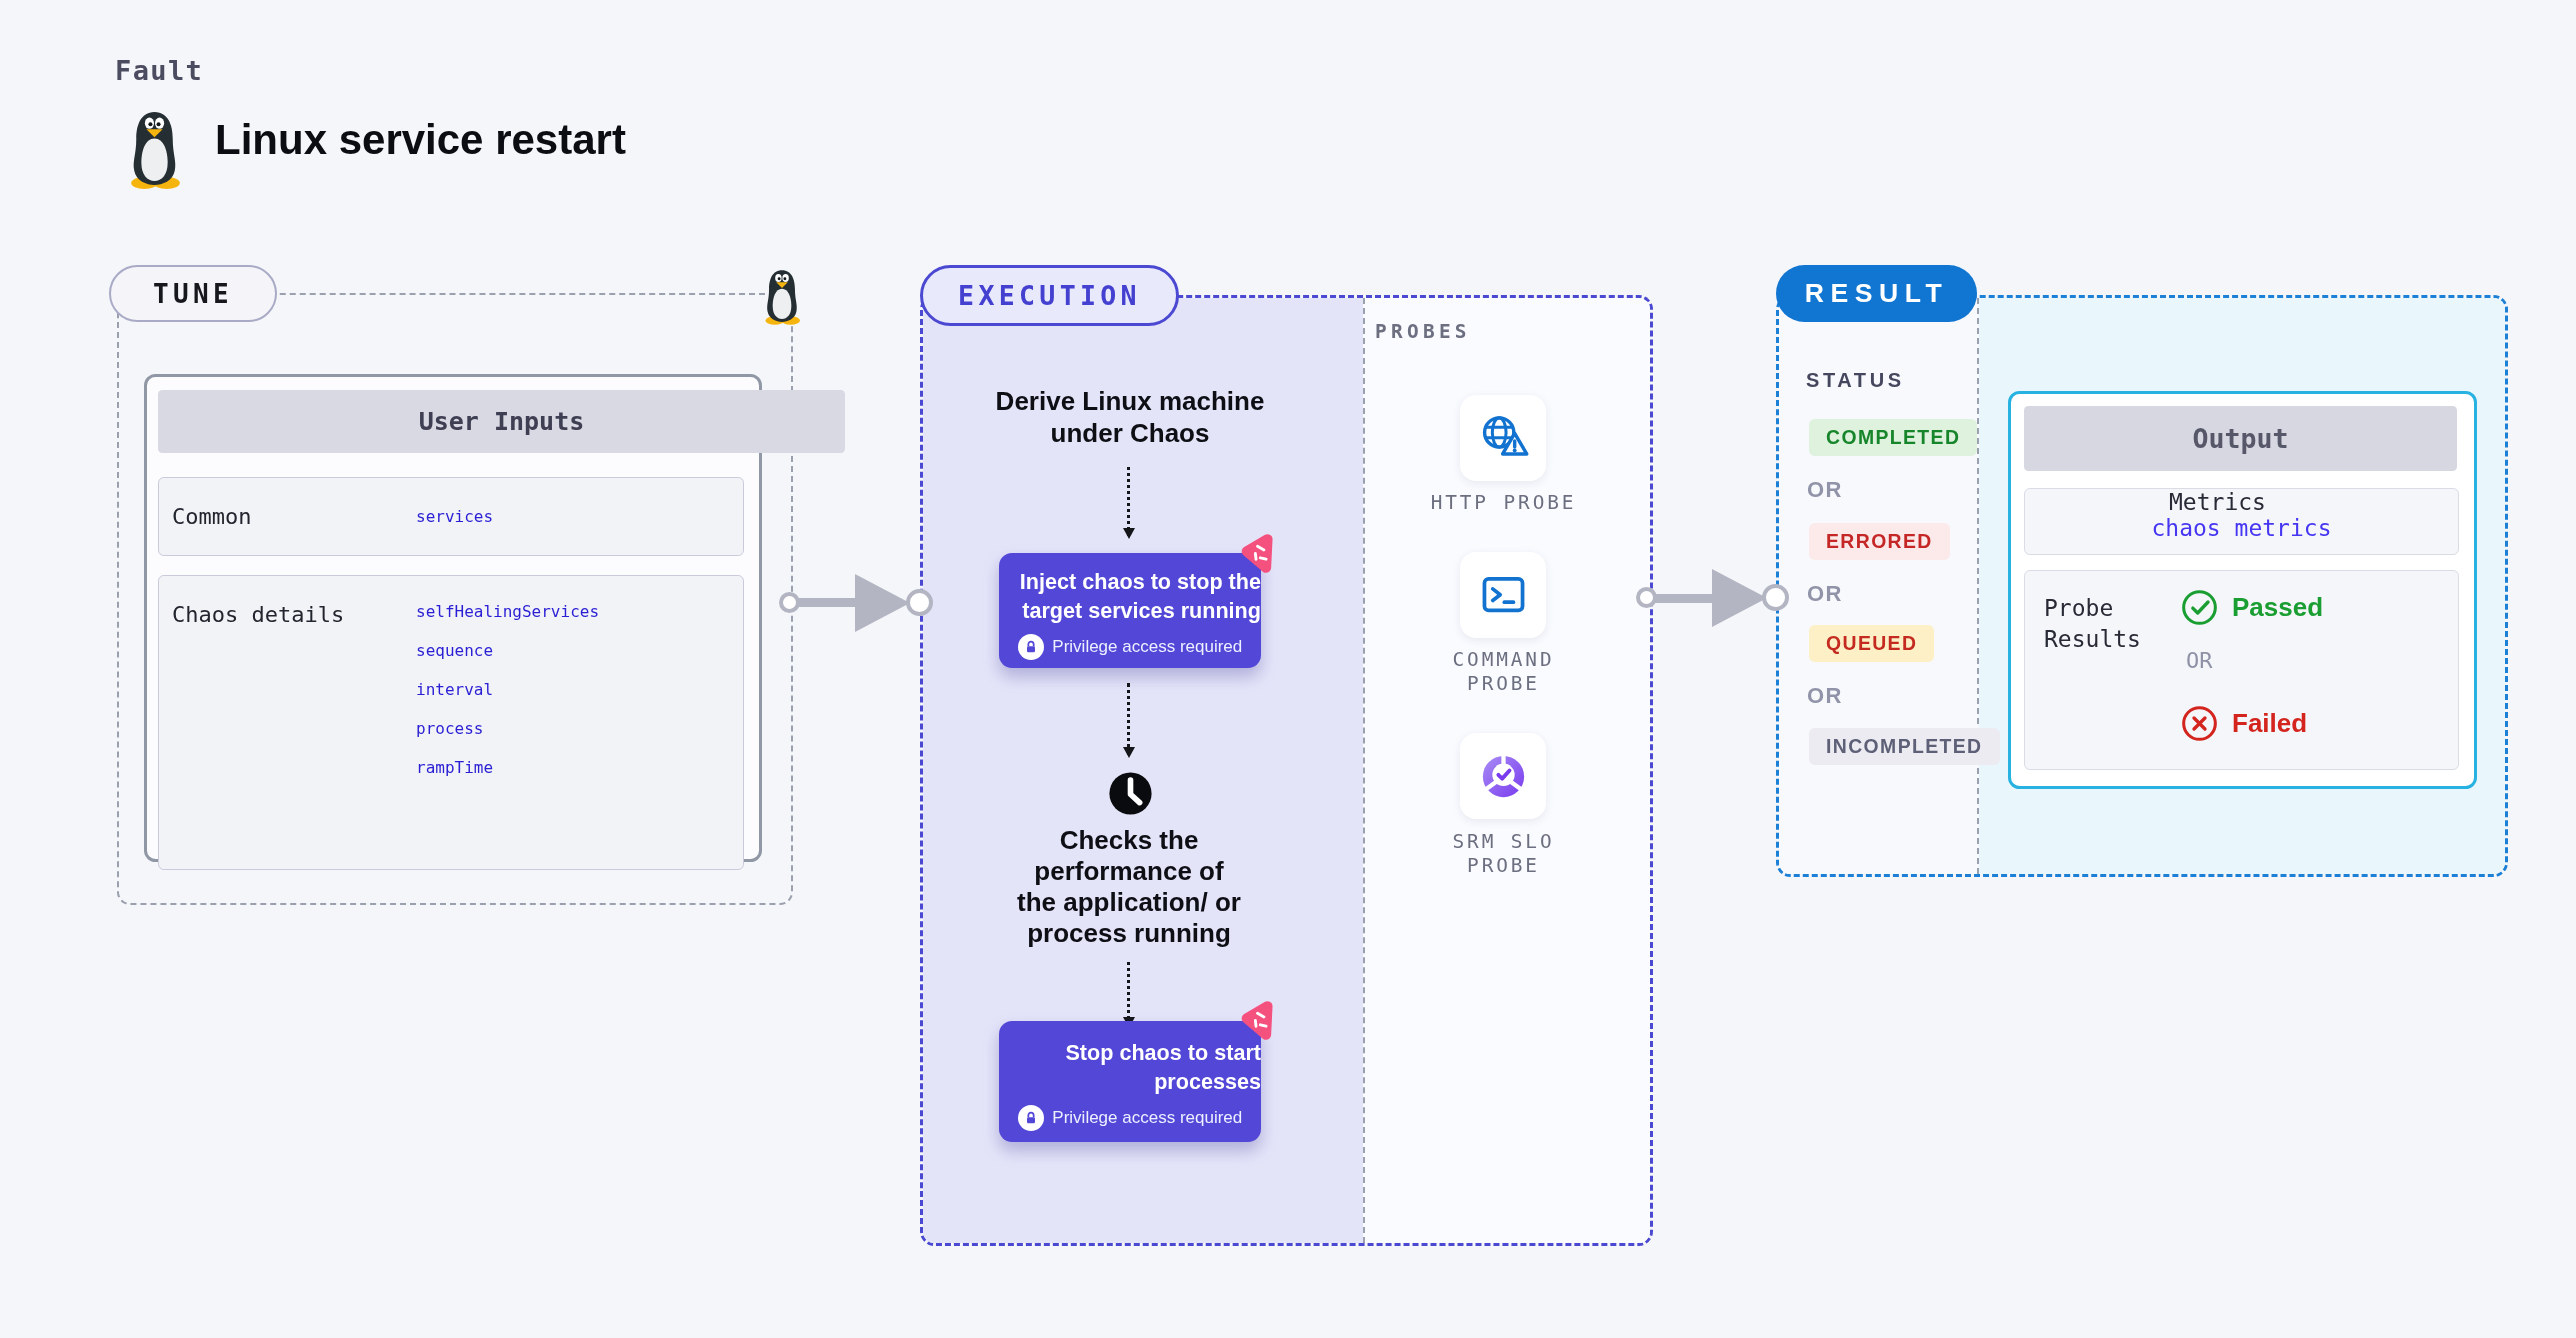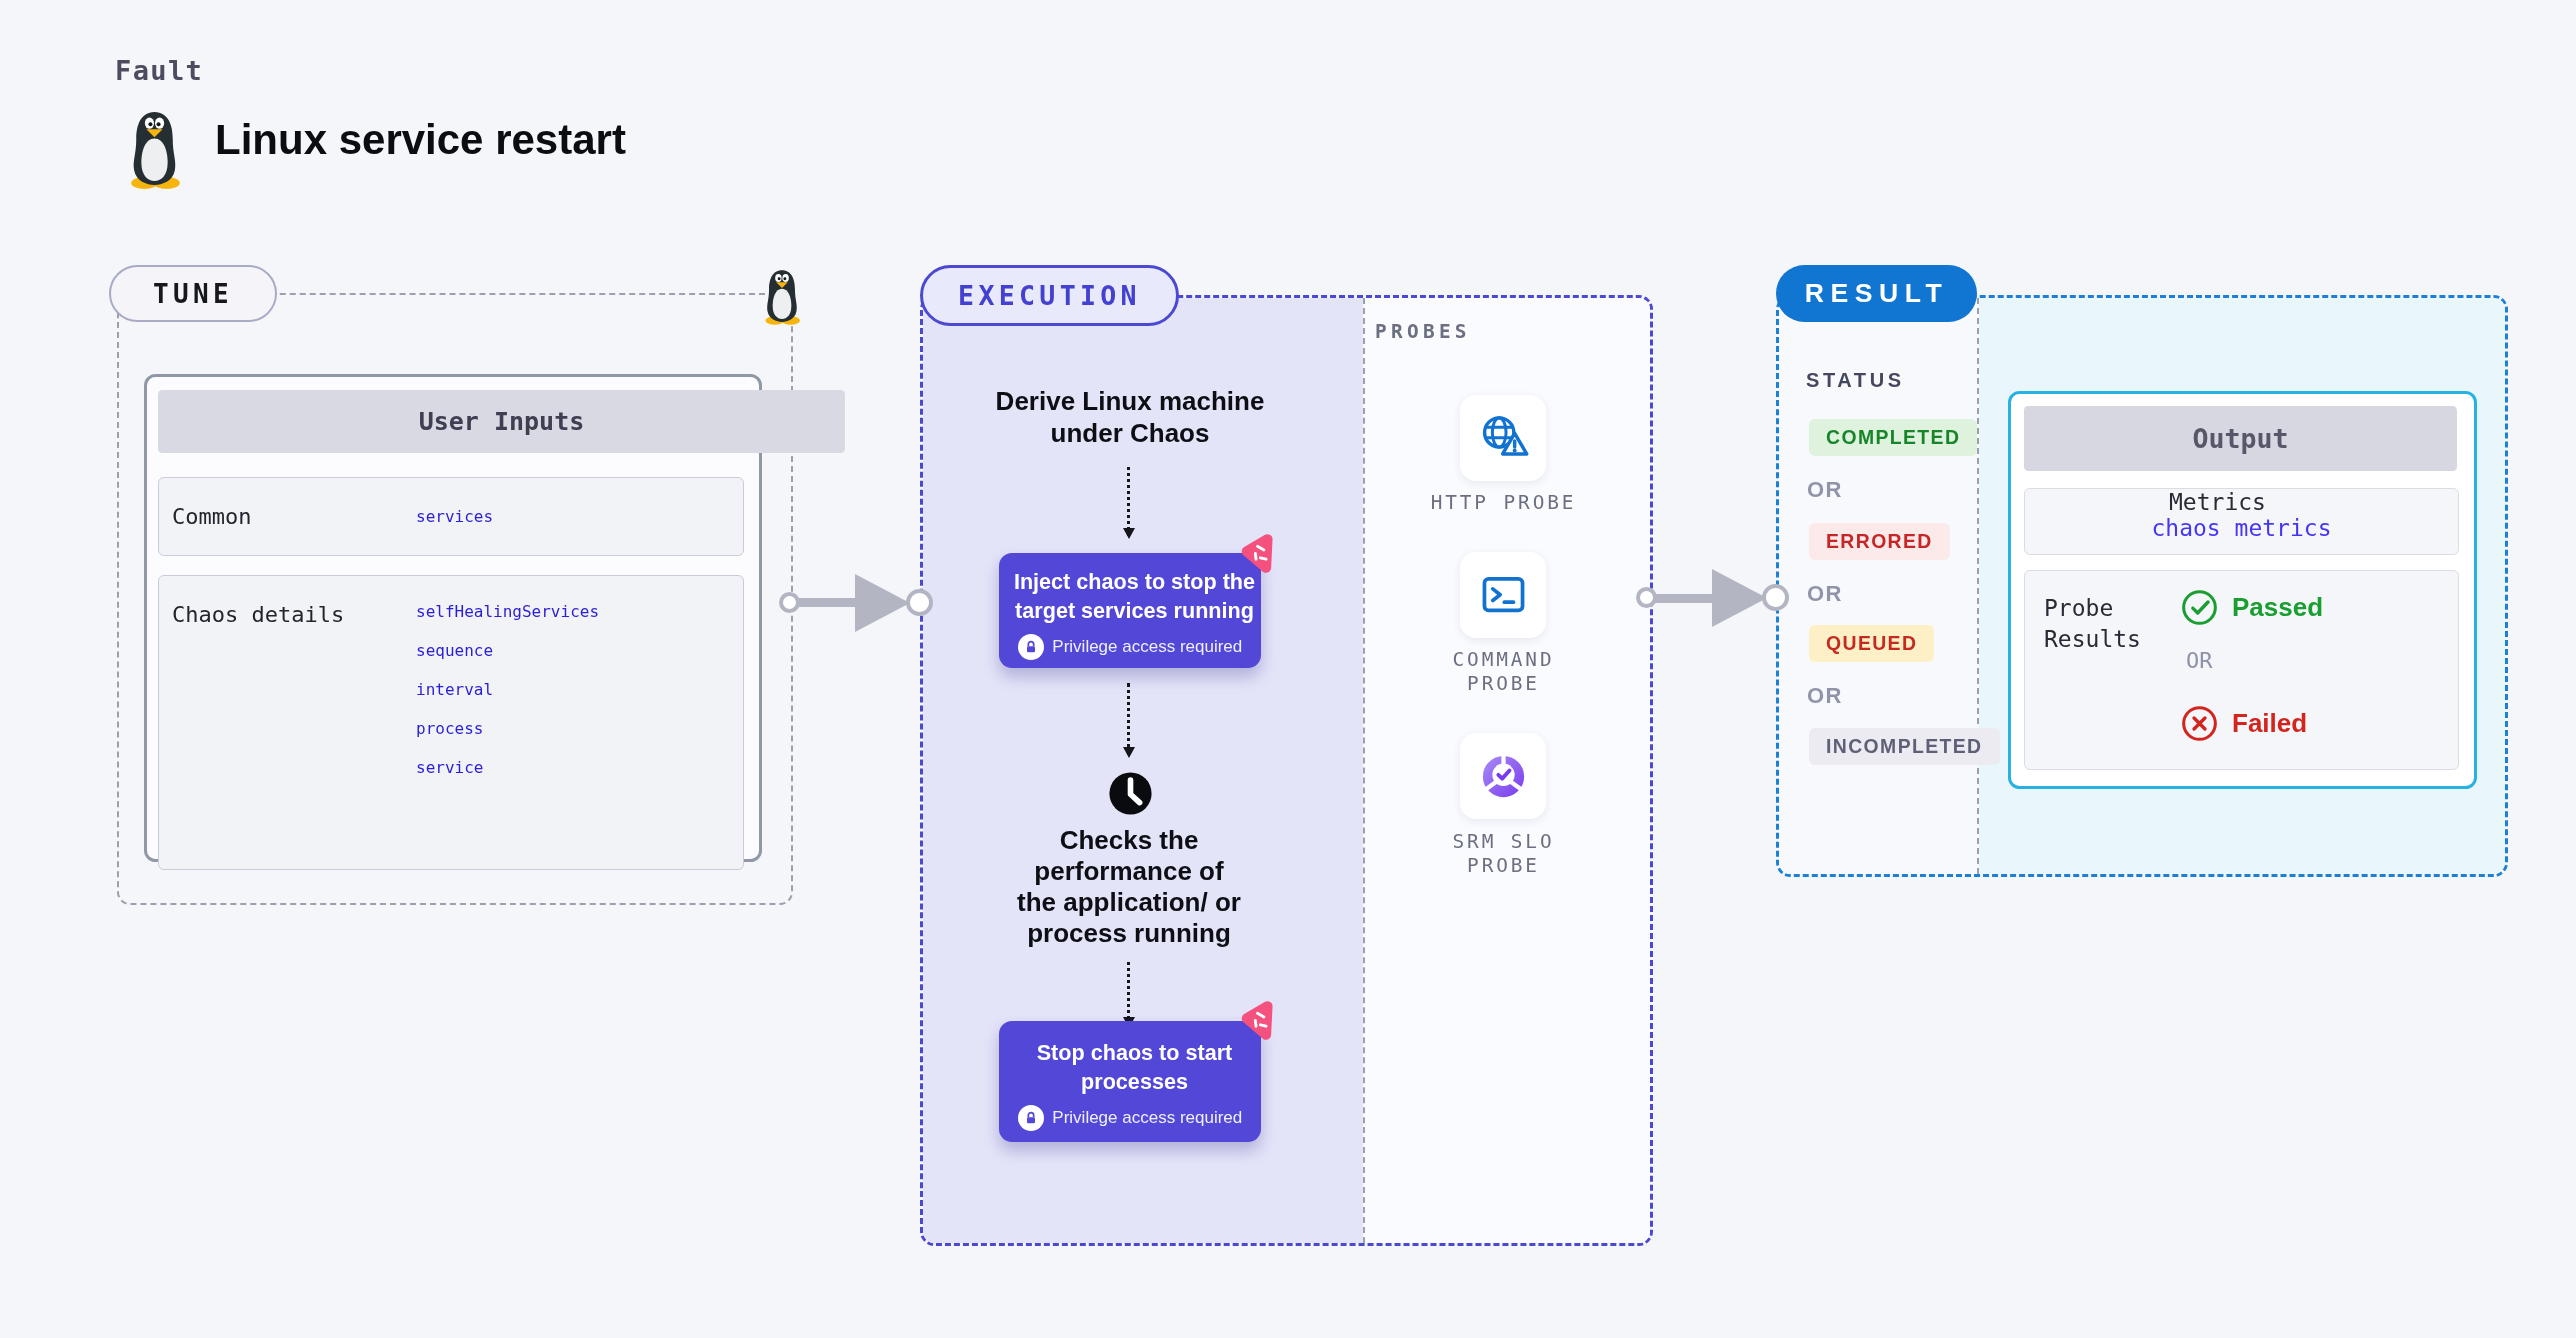--- a/index.html
+++ b/index.html
@@ -51,21 +51,21 @@
 
   
   .varrow{width:0;border-left:3.6px dotted #15161a;}
   .varrow::after{content:"";position:absolute;bottom:-2.9px;left:-7.2px;
                  border-left:6.5px solid transparent;border-right:6.5px solid transparent;
                  border-top:11.5px solid #15161a;}
 
   
   .flow-text{font-size:26px;font-weight:bold;color:#0d0f15;text-align:center;line-height:32px;}
   .chaos-box{background:#5347d7;border-radius:13px;box-shadow:0 8.6px 16px rgba(46,42,140,.28);}
-  .chaos-box-title{font-size:21.6px;font-weight:bold;color:#ffffff;text-align:center;line-height:29px;padding-left:9px;}
+  .chaos-box-title{font-size:21.6px;font-weight:bold;color:#ffffff;text-align:right;line-height:29px;padding-left:9px;}
   .priv-row{display:flex;align-items:center;justify-content:center;gap:8.6px;}
   .priv-circle{width:26px;height:26px;background:#ffffff;border-radius:50%;display:flex;align-items:center;justify-content:center;}
   .priv-text{font-size:17px;color:#eef0ff;}
 
   
   .probes-label{font-size:19.4px;font-weight:bold;color:#6c6f80;letter-spacing:4.3px;}
   .probe-card{width:86px;height:86px;background:#ffffff;border-radius:16px;box-shadow:0 2.9px 8.6px rgba(30,40,80,.08);
               display:flex;align-items:center;justify-content:center;}
   .probe-name{width:227px;text-align:center;font-size:19.4px;color:#6c6f80;letter-spacing:2.9px;line-height:24px;}
 
@@ -136,21 +136,21 @@
     </div>
   </div>
 
   <div class="abs ui-row ui-row2" style="padding-top:26px;">
     <div class="ui-label mono">Chaos details</div>
     <div class="ui-values">
       <span class="ui-value mono">selfHealingServices</span>
       <span class="ui-value mono">sequence</span>
       <span class="ui-value mono">interval</span>
       <span class="ui-value mono">process</span>
-      <span class="ui-value mono">service</span>
+      <span class="ui-value mono">rampTime</span>
     </div>
   </div>
 
   <div class="abs node-circle" style="left:755px;top:592px;width:13px;height:13px;"></div>
   <div class="abs harrow-line" style="left:771px;top:598px;width:72px;"></div>
   <div class="abs harrow-head" style="left:831px;top:574px;"></div>
   <div class="abs node-circle" style="left:882px;top:589px;width:18.7px;height:18.7px;"></div>
 
   <div class="abs exec-panel">
     <div class="exec-left"></div>

